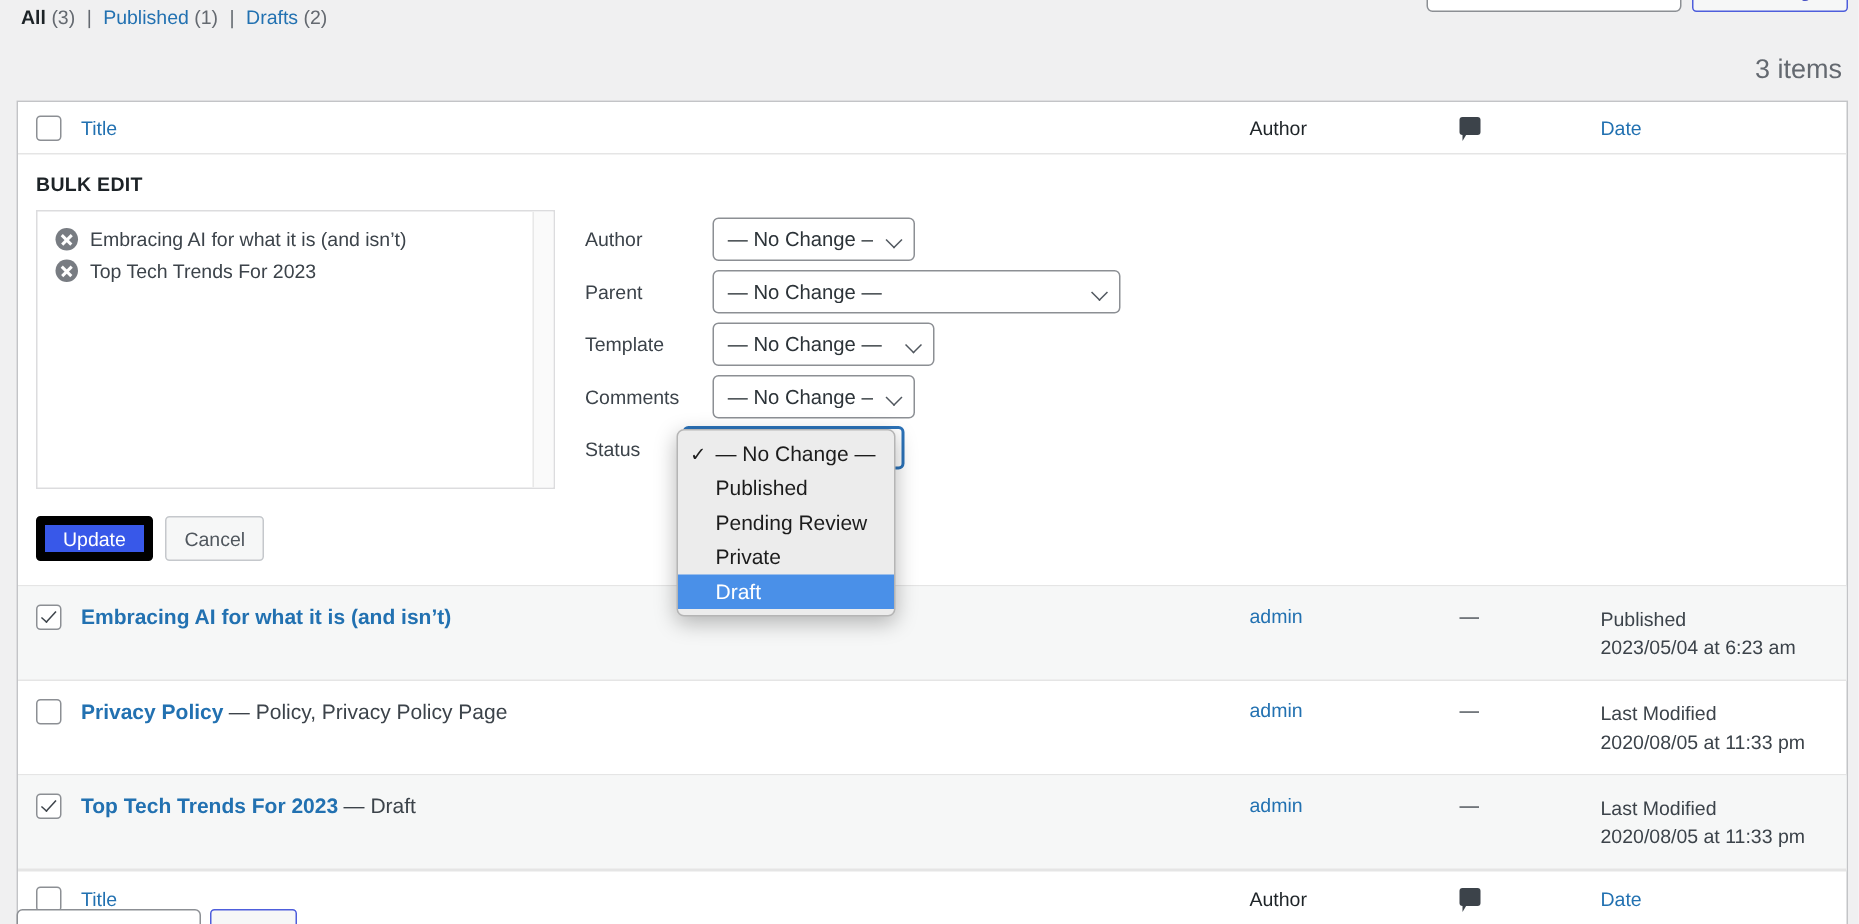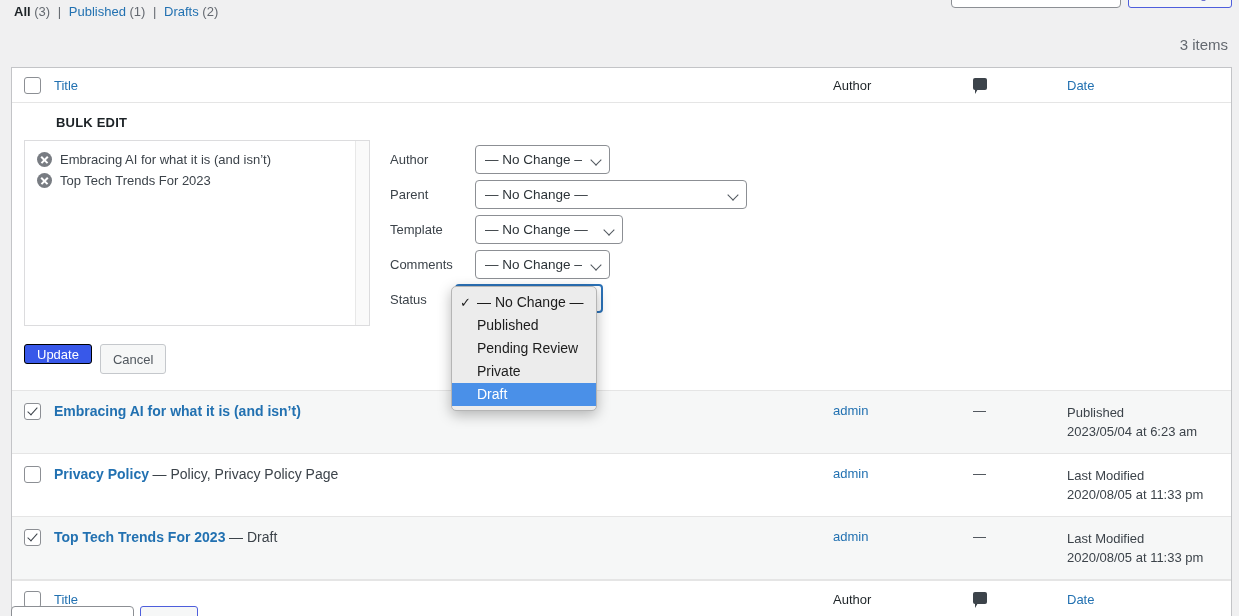--- a/index.html
+++ b/index.html
@@ -57,21 +57,21 @@
     transform: rotate(45deg);
   }
   .btn-2nd {
     height: 30px; padding: 0 11px;
     border: 1px solid #4e5edc; border-radius: 3px;
     background: #f6f7f7; color: #4a53c4;
     font-family: inherit; font-size: 13px; cursor: pointer;
   }
   .displaying-num {
     position: absolute; right: 11px; top: 36px;
-    font-size: 15px; color: #646970;
+    font-size: 18px; color: #646970;
   }
 
   
   .wp-table {
     position: absolute; left: 11px; top: 67px;
     width: 1221px;
     background: #fff;
     border: 1px solid #c3c4c7;
     border-radius: 0;
   }
@@ -110,21 +110,21 @@
     content: ""; position: absolute; left: 2px; top: 11px;
     width: 0; height: 0;
     border-left: 3px solid #3c434a;
     border-bottom: 5px solid transparent;
   }
 
   
   .bulkedit { padding: 12px 0 0 0; width: 100%; }
   .be-title {
     font-size: 13px; font-weight: 600; color: #1d2327;
-    letter-spacing: .2px; padding: 0 0 10px 12px; margin-left: 32px;
+    letter-spacing: .2px; padding: 0 0 10px 12px;
   }
   .be-body { display: flex; align-items: flex-start; padding: 0 0 14px 12px; }
   .be-left { width: 346px; }
   .titles-box {
     width: 346px; height: 186px;
     border: 1px solid #dcdcde; background: #fff;
     overflow: hidden; position: relative; padding: 8px 0 0 0;
   }
   .titles-box .scrolltrack {
     position: absolute; right: 0; top: 0; bottom: 0; width: 14px;
@@ -150,22 +150,22 @@
     height: 29px; border: 1px solid #8c8f94; border-radius: 4px;
     background: #fff; color: #2c3338; font-family: inherit; font-size: 13.5px;
     padding: 0 27px 0 9px; appearance: none; -webkit-appearance: none; cursor: pointer;
   }
   .w-short { width: 135px; }
   .w-long  { width: 272px; }
   .w-mid   { width: 148px; }
 
   .be-actions { padding: 4px 0 16px 12px; display: flex; gap: 8px; }
   .btn-primary {
-    height: 20px; padding: 0 12px;
-    background: #3858e9; border: 1px solid #000000; border-radius: 3px;
+    height: 30px; padding: 0 12px;
+    background: #3858e9; border: 6px solid #000000; border-radius: 3px;
     color: #fff; font-family: inherit; font-size: 13px; cursor: pointer;
   }
   .btn-cancel {
     height: 30px; padding: 0 12px;
     background: #f6f7f7; border: 1px solid #c5c8cc; border-radius: 3px;
     color: #50575e; font-family: inherit; font-size: 13px; cursor: pointer;
   }
 
   
   .drow { min-height: 60px; padding-top: 12px; padding-bottom: 12px; align-items: flex-start; }

